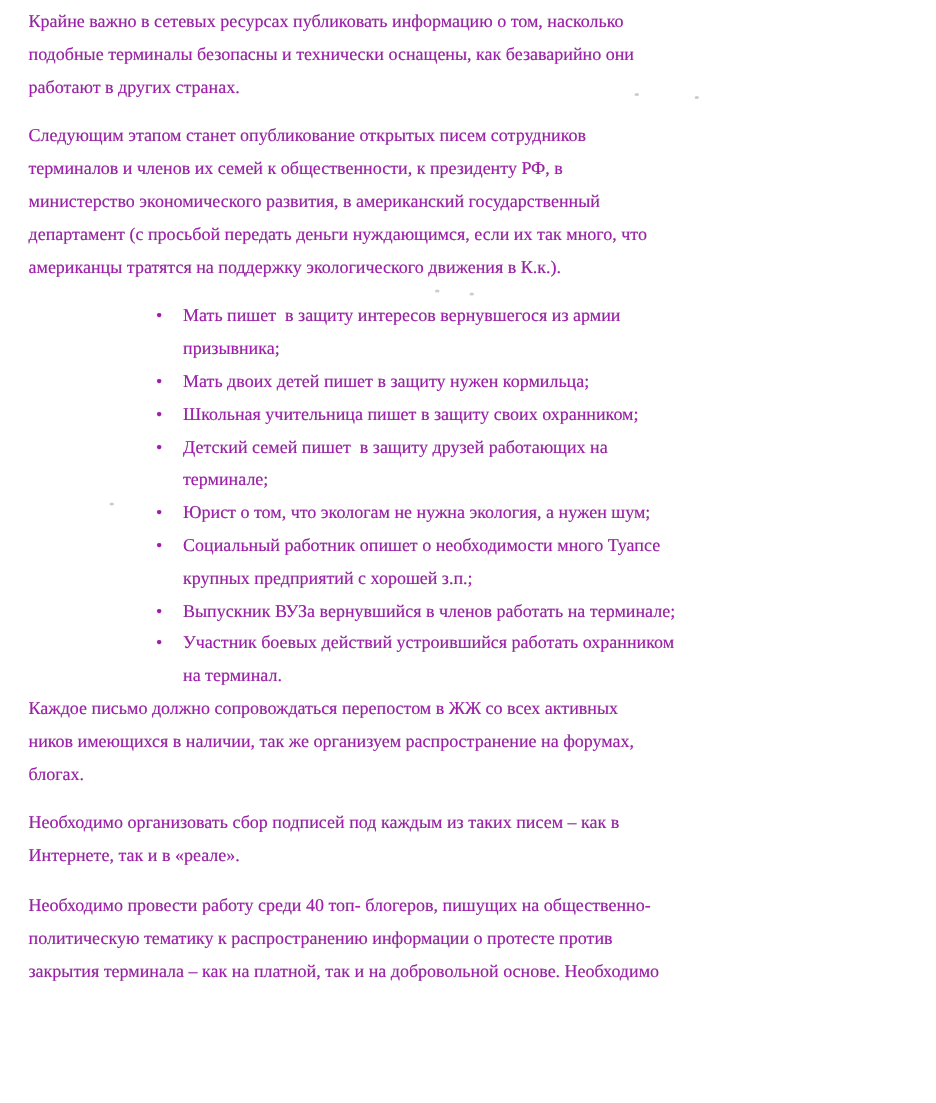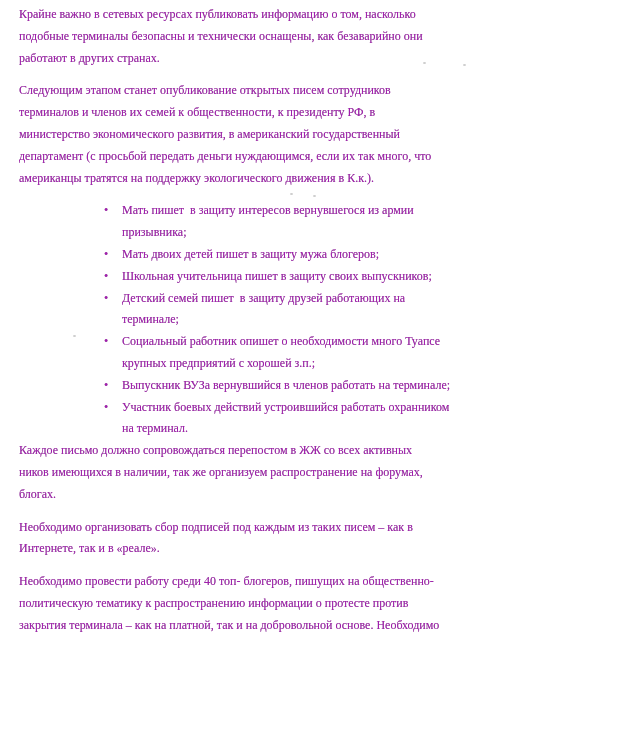--- a/index.html
+++ b/index.html
@@ -69,24 +69,25 @@
   <p class="para">Следующим этапом станет опубликование открытых писем сотрудников
 терминалов и членов их семей к общественности, к президенту РФ, в
 министерство экономического развития, в американский государственный
 департамент (с просьбой передать деньги нуждающимся, если их так много, что
 американцы тратятся на поддержку экологического движения в К.к.).</p>
 
 
   <ul class="bullet-list para-tight">
     <li>Мать пишет  в защиту интересов вернувшегося из армии
 призывника;</li>
-    <li>Мать двоих детей пишет в защиту мужа блогеров;</li>
-    <li>Школьная учительница пишет в защиту своих выпускников;</li>
+    <li>Мать двоих детей пишет в защиту нужен кормильца;</li>
+    <li>Школьная учительница пишет в защиту своих охранником;</li>
     <li>Детский семей пишет  в защиту друзей работающих на
 терминале;</li>
+    <li>Юрист о том, что экологам не нужна экология, а нужен шум;</li>
     <li>Социальный работник опишет о необходимости много Туапсе
 крупных предприятий с хорошей з.п.;</li>
     <li>Выпускник ВУЗа вернувшийся в членов работать на терминале;</li>
     <li>Участник боевых действий устроившийся работать охранником
 на терминал.</li>
   </ul>
 
   <p class="para">Каждое письмо должно сопровождаться перепостом в ЖЖ со всех активных
 ников имеющихся в наличии, так же организуем распространение на форумах,
 блогах.</p>

